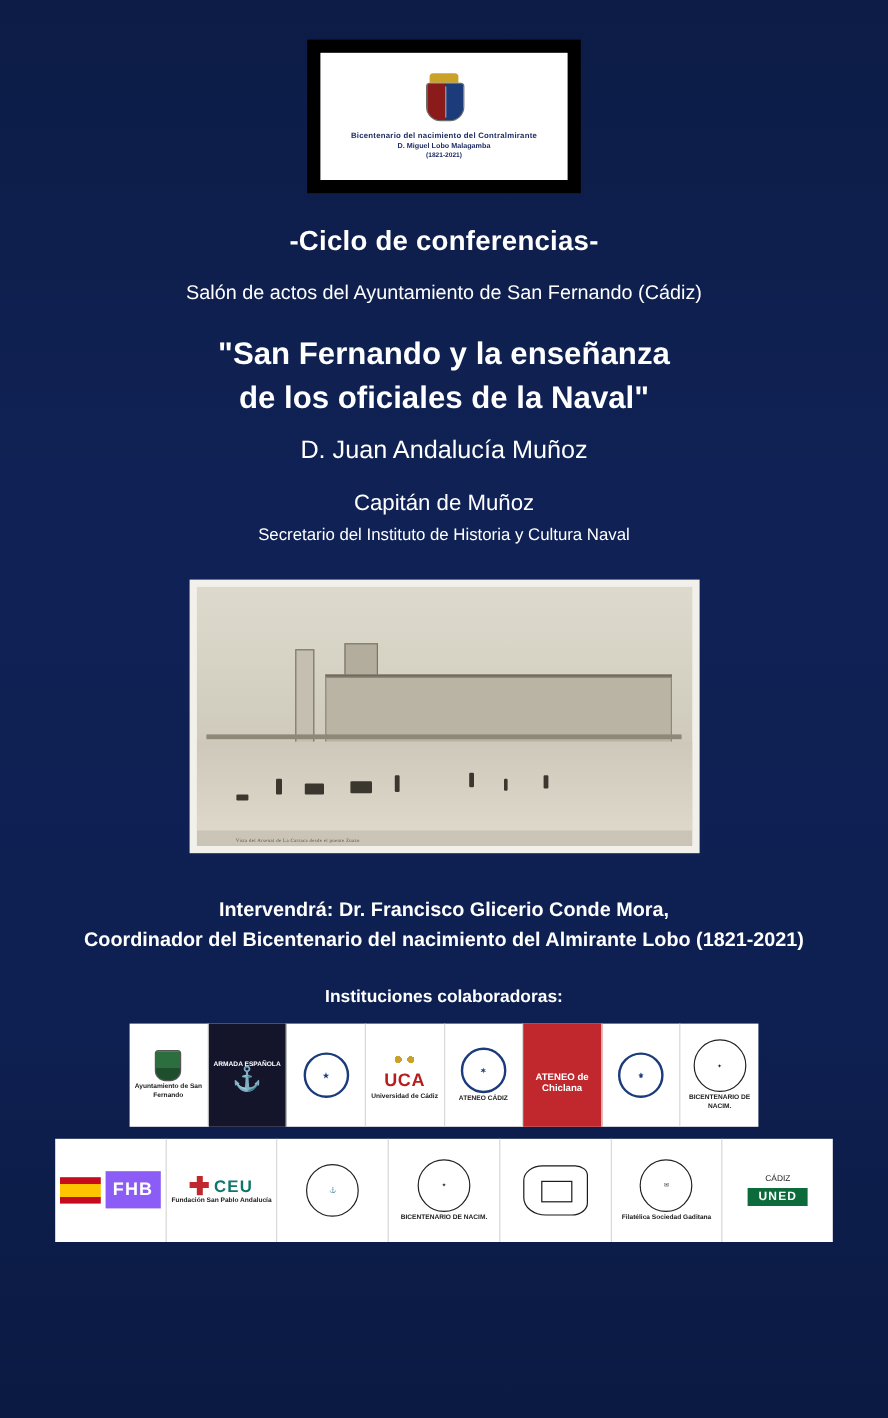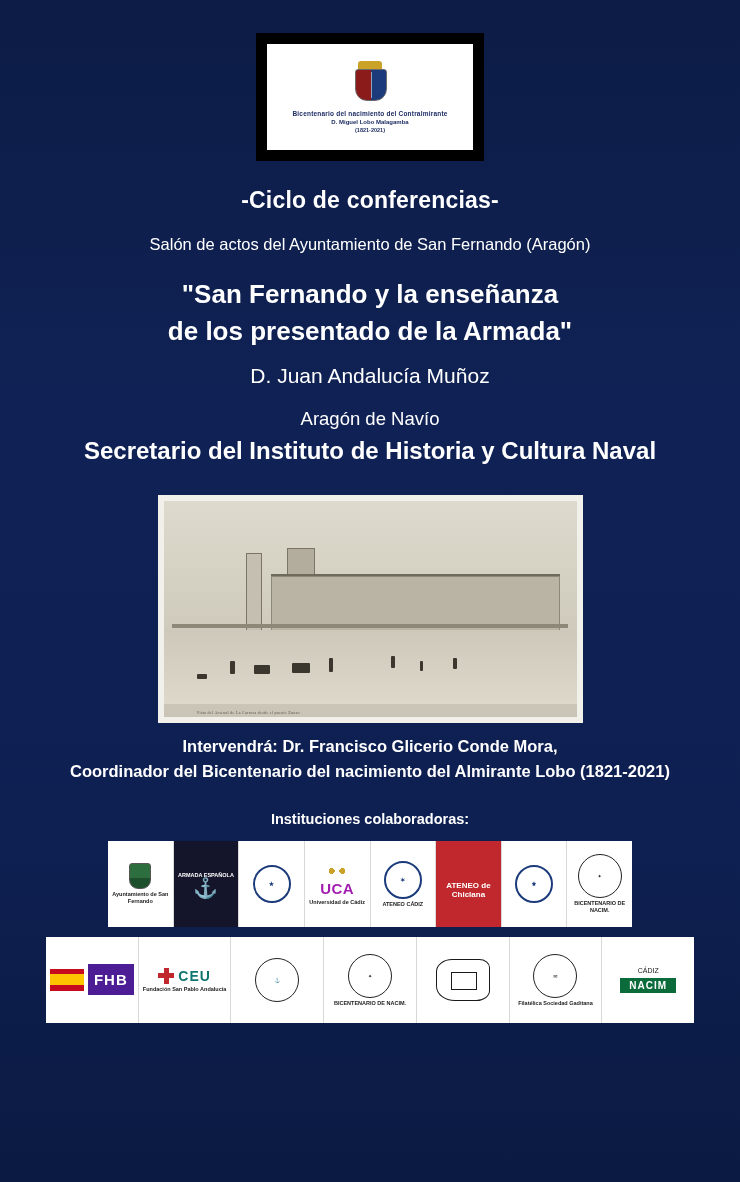--- a/index.html
+++ b/index.html
@@ -126,22 +126,22 @@
     font-size: 21px;
     font-weight: 400;
   }
   .rank {
     margin-top: 20px;
     font-size: 18.5px;
     font-weight: 400;
   }
   .position {
     margin-top: 7px;
-    font-size: 24px;
-    font-weight: 700;
+    font-size: 14px;
+    font-weight: 400;
   }
 
   
   .engraving-frame {
     margin-top: 30px;
     width: 425px;
     height: 228px;
     background: #f2f0ea;
     padding: 6px;
     box-sizing: border-box;
@@ -204,21 +204,21 @@
     letter-spacing: .3px;
   }
 
   
   .presented {
     margin-top: 28px;
     font-size: 17px;
     font-weight: bold;
   }
   .intervention {
-    margin-top: 11px;
+    margin-top: 35px;
     text-align: center;
     font-size: 16.5px;
     font-weight: bold;
     line-height: 1.55;
   }
   .collab-title {
     margin-top: 26px;
     font-size: 14.5px;
     font-weight: bold;
   }
@@ -274,21 +274,21 @@
     line-height: 1;
   }
   .circ {
     width: 34px; height: 34px;
     border-radius: 50%;
     border: 2px solid #1b3b7a;
     display: flex; align-items: center; justify-content: center;
     font-size: 6px; color:#1b3b7a; font-weight: bold; text-align:center;
   }
   .uca {
-    font-size: 15px; font-weight: bold; color: #a21caf; letter-spacing: .5px;
+    font-size: 15px; font-weight: bold; color: #b91c1c; letter-spacing: .5px;
   }
   .uca-sub { font-size: 5px; color: #1b4a8a; }
   .wheat {
     width: 26px; height: 18px;
     background:
       radial-gradient(circle at 30% 50%, #c9a227 0 3px, transparent 3px),
       radial-gradient(circle at 70% 50%, #c9a227 0 3px, transparent 3px);
   }
   .red-box {
     background: #c0282d;
@@ -298,21 +298,21 @@
     font-size: 8px; font-weight: bold; color: #1a1a1a; text-align:center; line-height:1.15;margin-top:12px;
   }
   .ring {
     width: 42px; height: 42px;
     border-radius: 50%;
     border: 1.5px solid #222;
     display: flex; align-items: center; justify-content: center;
     font-size: 5px; color: #222; text-align: center;
   }
   .fhb {
-    background: #4c1d95;
+    background: #8b5cf6;
     color: #fff;
     font-size: 15px;
     font-weight: bold;
     padding: 7px 6px;
     letter-spacing: 1px;
   }
   .flag-es {
     width: 34px; height: 22px;
     background: linear-gradient(180deg,#c60b1e 0 25%, #ffc400 25% 75%, #c60b1e 75% 100%);
     margin-right: 4px;
@@ -363,29 +363,29 @@
         <div class="crown"></div>
         <div class="shield"></div>
       </div>
       <div class="logo-line1">Bicentenario del nacimiento del Contralmirante</div>
       <div class="logo-line2">D. Miguel Lobo Malagamba</div>
       <div class="logo-line3">(1821-2021)</div>
     </div>
   </div>
 
   <div class="cycle">-Ciclo de conferencias-</div>
-  <div class="venue">Salón de actos del Ayuntamiento de San Fernando (Aragón)</div>
+  <div class="venue">Salón de actos del Ayuntamiento de San Fernando (Cádiz)</div>
 
   <div class="title-block">
     <div>"San Fernando y la enseñanza</div>
-    <div>de los presentado de la Armada"</div>
+    <div>de los oficiales de la Naval"</div>
   </div>
 
   <div class="speaker">D. Juan Andalucía Muñoz</div>
-  <div class="rank">Aragón de Navío</div>
+  <div class="rank">Capitán de Muñoz</div>
   <div class="position">Secretario del Instituto de Historia y Cultura Naval</div>
 
   <div class="engraving-frame">
     <div class="engraving">
       <div class="sky"></div>
       <div class="tower"></div>
       <div class="building-tall"></div>
       <div class="buildings"></div>
       <div class="wall"></div>
       <div class="ground"></div>
@@ -470,17 +470,17 @@
     <div class="cell">
       <div class="spain-outline"></div>
     </div>
     <div class="cell">
       <div class="ring">✉</div>
       <div class="filat lbl">Filatélica
 Sociedad Gaditana</div>
     </div>
     <div class="cell">
       <div class="cadiz-lbl">CÁDIZ</div>
-      <div class="uned">NACIM</div>
+      <div class="uned">UNED</div>
     </div>
   </div>
 
 </div>
 
 </body></html>

